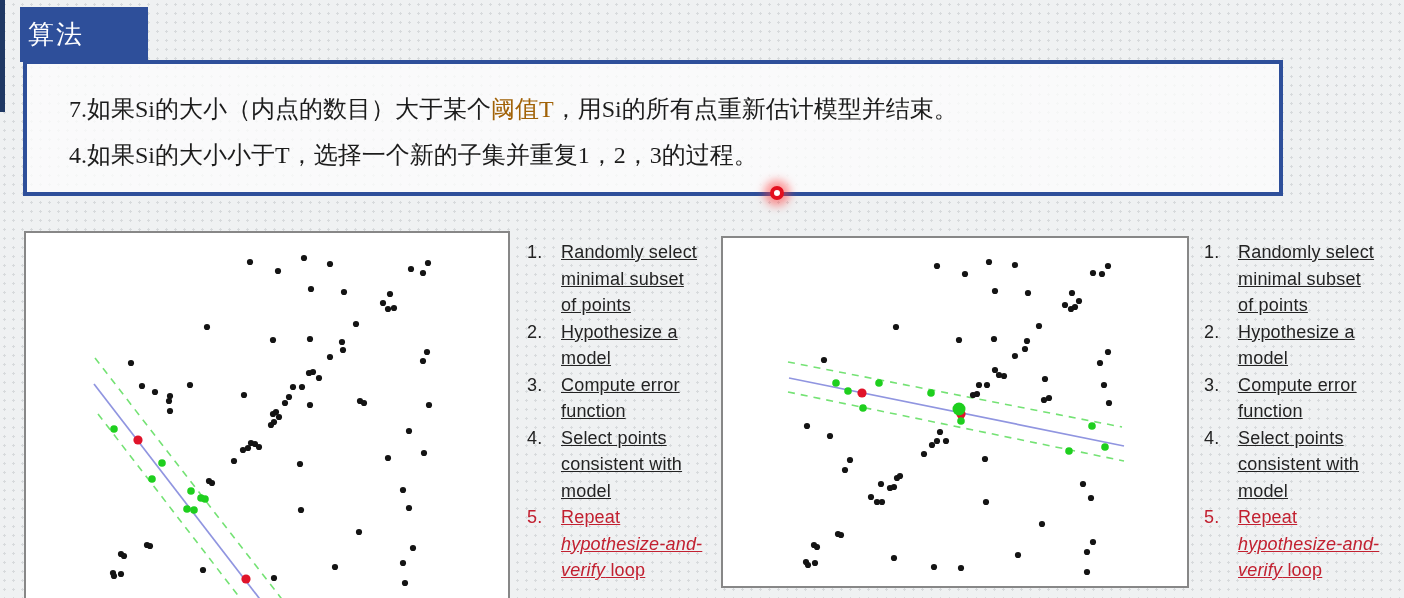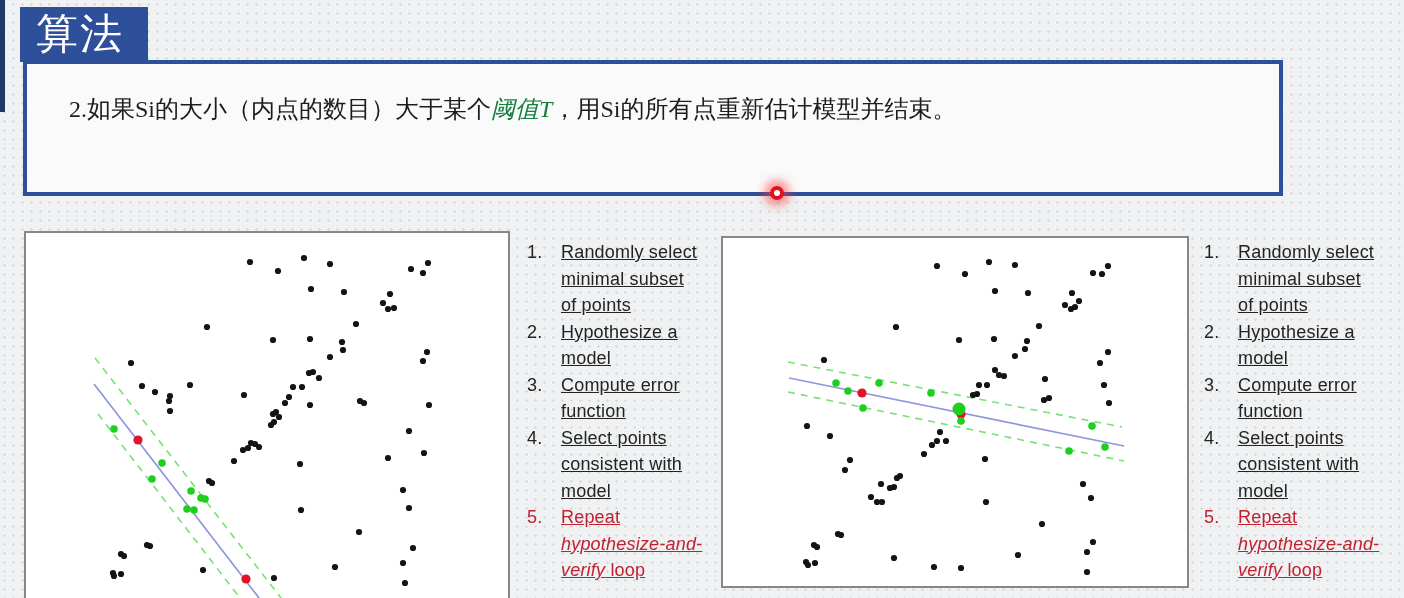--- a/index.html
+++ b/index.html
@@ -14,36 +14,36 @@
   }
   #edge-strip {
     position: absolute; left: 0; top: 0; width: 5px; height: 112px;
     background: #1f3864;
   }
   #title-box {
     position: absolute; left: 20px; top: 7px; width: 128px; height: 55px;
     background: #2e4f9a; z-index: 3;
   }
   #title-box .title-text {
-    display: block; padding-left: 16px; line-height: 55px;
-    font-family: Liberation Serif, serif;
-    font-size: 42px; color: #ffffff; letter-spacing: 2px;
+    display: block; padding-left: 8px; line-height: 55px;
+    font-family: Liberation Sans, sans-serif;
+    font-size: 26px; color: #ffffff; letter-spacing: 2px;
   }
   #algo-box {
     position: absolute; left: 23px; top: 60px; width: 1260px; height: 136px;
     border: 4px solid #2e4f9a; background: #fcfcfdcc; z-index: 1;
   }
   .cjk-line {
     position: absolute; left: 42px; white-space: nowrap;
     font-family: "Liberation Serif", "DejaVu Serif", serif;
     font-size: 24px; line-height: 28px; color: #1c1c1c;
   }
   #cjk-line3 { top: 31px; }
   #cjk-line4 { top: 77px; }
-  .cjk-red { color: #15803d; font-style: italic; }
+  .cjk-red { color: #a16207; }
   #laser-pointer {
     position: absolute; left: 770px; top: 186px; width: 14px; height: 14px;
     border-radius: 50%; border: 4px solid #e3101f; background: #ffffff;
     box-shadow: 0 0 9px 6px rgba(255,55,55,0.50);
     z-index: 5;
   }
   .figure-box {
     position: absolute; border: 2px solid #878787; background: #ffffff; z-index: 2;
   }
   #fig-left  { left: 24px;  top: 231px; width: 486px; height: 391px; }
@@ -63,21 +63,22 @@
 </head>
 <body>
 
 <div id="edge-strip"></div>
 
 <div id="title-box">
   <span class="title-text">算法</span>
 </div>
 
 <div id="algo-box">
-  <div class="cjk-line" id="cjk-line3"><span>2.如果Si的大小（内点的数目）大于某个</span><span class="cjk-red">阈值T</span><span>，用Si的所有点重新估计模型并结束。</span></div>
+  <div class="cjk-line" id="cjk-line3"><span>7.如果Si的大小（内点的数目）大于某个</span><span class="cjk-red">阈值T</span><span>，用Si的所有点重新估计模型并结束。</span></div>
+  <div class="cjk-line" id="cjk-line4">4.如果Si的大小小于T，选择一个新的子集并重复1，2，3的过程。</div>
 </div>
 
 <div id="laser-pointer"></div>
 
 <div id="fig-left" class="figure-box">
   <svg preserveAspectRatio="none" viewBox="0 0 482 387">
       <line x1="69" y1="125" x2="272" y2="387" stroke="#74e274" stroke-width="1.6" stroke-dasharray="7 6"></line>
       <line x1="72" y1="181" x2="231" y2="387" stroke="#74e274" stroke-width="1.6" stroke-dasharray="7 6"></line>
       <line x1="68" y1="151" x2="250" y2="387" stroke="#9095e0" stroke-width="1.7"></line>
       <circle cx="224" cy="29" r="3.1" fill="#141414"></circle>

